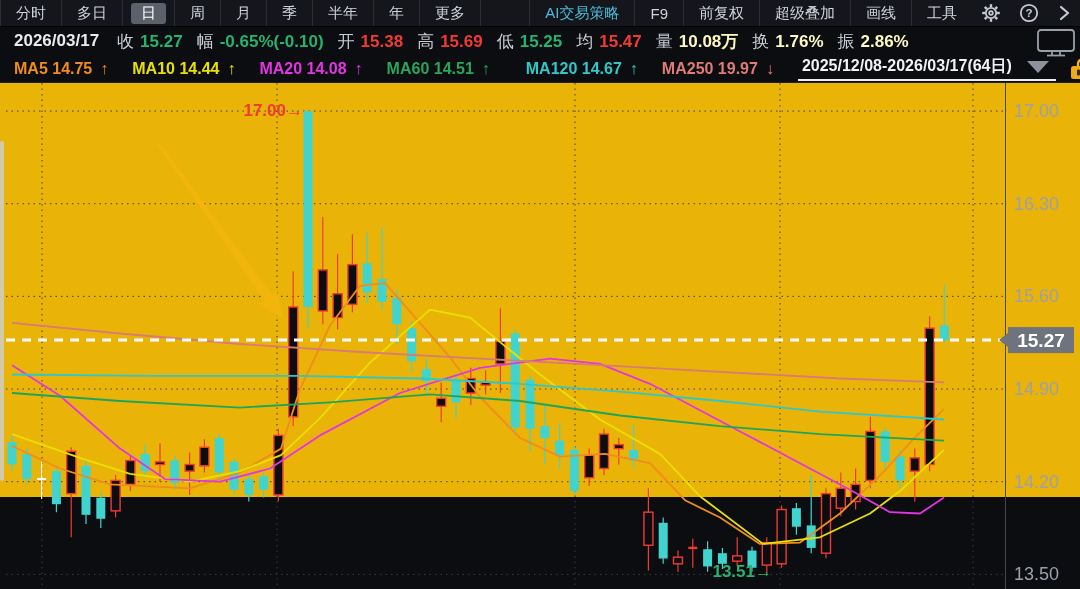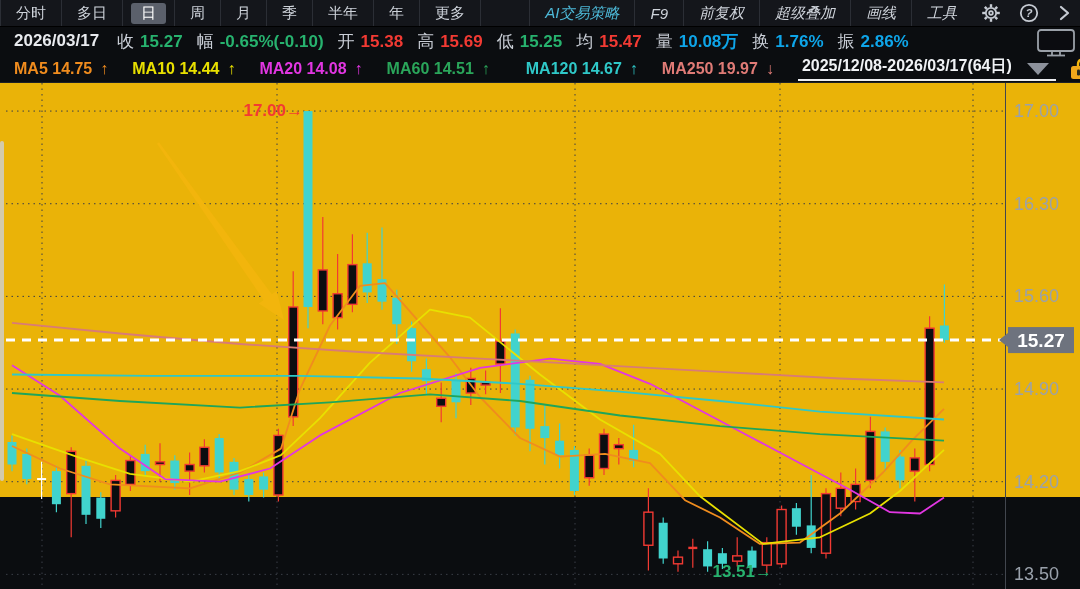--- a/index.html
+++ b/index.html
@@ -9,46 +9,46 @@
 
   
   .menu-bar { height:27px; background:#14161b; display:flex; align-items:center;
               border-bottom:1px solid #000; font-size:15px; color:#ced3da; white-space:nowrap; }
   .tabs { display:flex; align-items:center; height:100%; }
   .tab { padding:0 15px; height:100%; display:flex; align-items:center;
          border-right:1px solid #2b2e35; cursor:default; }
   .tab:first-child { border-left:1px solid #2b2e35; }
   .tab.active { padding:0 8px; }
   .tab.active .chip { background:#5b606b; color:#fff; border-radius:3px; padding:1px 10px; }
-  .menu-right { margin-left:auto; display:flex; align-items:center; height:100%;font-style:italic; }
+  .menu-right { margin-left:auto; display:flex; align-items:center; height:100%; }
   .mitem { padding:0 15px; height:100%; display:flex; align-items:center;
            border-left:1px solid #2b2e35; }
   .mitem.accent { color:#4db9d8; }
   .micon { display:flex; align-items:center; justify-content:center; padding:0 9px; height:100%; }
   .micon svg { display:block; }
 
   
   .info-bar { height:28px; background:#0b0d10; display:flex; align-items:center;
               font-size:17px; font-weight:600; white-space:nowrap; padding-left:14px;
               position:relative; color:#c9ced6; }
   .sym { color:#f2f4f7; font-weight:700; margin-right:20px; }
   .idate { color:#e8eaee; margin-right:18px; font-weight:600; }
   .fld { display:flex; align-items:baseline; margin-right:14px; }
   .fld .lb { color:#c9ced6; margin-right:6px; font-weight:500; }
   .v-red   { color:#f23a33; }
   .v-green { color:#27b26e; }
-  .v-white { color:#0ea5e9; }
+  .v-white { color:#fef9c3; }
   .monitor-icon { position:absolute; right:3px; top:1px; }
 
   
   .ma-bar { height:27px; background:#0b0d10; display:flex; align-items:center;
             font-size:16px; font-weight:600; white-space:nowrap; padding-left:14px; }
   .ma-item { margin-right:24px; display:flex; align-items:center; gap:8px; }
   .ma-right { margin-left:auto; display:flex; align-items:center; }
-  .range-wrap { display:flex; align-items:flex-end; gap:12px; border-bottom:2px solid #eceef2;
+  .range-wrap { display:flex; align-items:center; gap:12px; border-bottom:2px solid #eceef2;
                 padding:0 4px 2px 4px; }
   .date-range { color:#f0f2f5; font-weight:700; font-size:16px; }
   .lock-wrap { margin:0 50px 0 12px; display:flex; align-items:center; }
 
   
   .chart { position:relative; flex:1; background:#eab308; border-top:1px solid #1e2126; }
   .chart svg { position:absolute; left:0; top:0; }
   .left-strip { position:absolute; left:0; top:58px; width:4px; height:340px;
                 background:#cdd0d5; opacity:.8; border-radius:2px; }
 </style>

